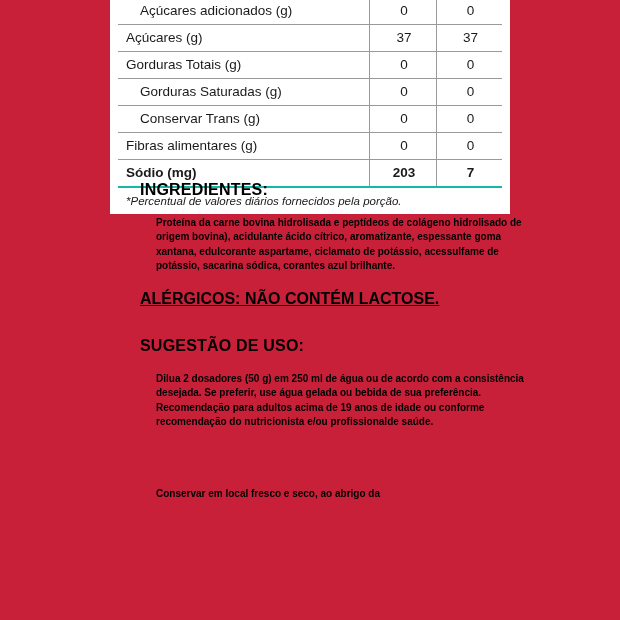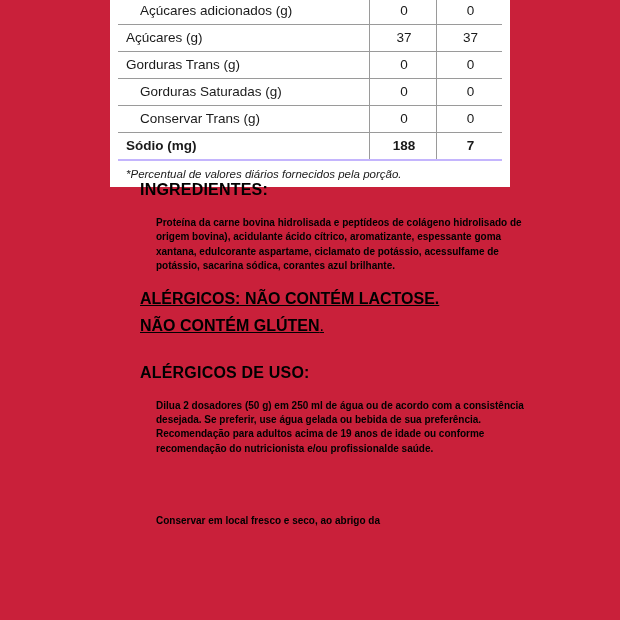--- a/index.html
+++ b/index.html
@@ -48,21 +48,21 @@
   table.nutri td.num {
     text-align: center;
     width: 62px;
     border-left: 1px solid #9a9a9a;
   }
   table.nutri tr.last td {
     border-bottom: none;
     font-weight: bold;
   }
   .footnote-row td {
-    border-top: 2px solid #c4b5fd;
+    border-top: 2px solid #14b8a6;
     border-bottom: none !important;
     border-left: none !important;
     font-size: 11.5px;
     font-style: italic;
     padding: 5px 8px 6px 8px;
     text-align: left;
     color: #1a1a1a;
   }
   .panel-inner {
     padding: 0 8px 0 8px;
@@ -113,57 +113,61 @@
           <td class="label indent">Açúcares adicionados (g)</td>
           <td class="num">0</td>
           <td class="num">0</td>
         </tr>
         <tr>
           <td class="label">Açúcares (g)</td>
           <td class="num">37</td>
           <td class="num">37</td>
         </tr>
         <tr>
-          <td class="label">Gorduras Trans (g)</td>
+          <td class="label">Gorduras Totais (g)</td>
           <td class="num">0</td>
           <td class="num">0</td>
         </tr>
         <tr>
           <td class="label indent">Gorduras Saturadas (g)</td>
           <td class="num">0</td>
           <td class="num">0</td>
         </tr>
         <tr>
           <td class="label indent">Conservar Trans (g)</td>
           <td class="num">0</td>
           <td class="num">0</td>
         </tr>
+        <tr>
+          <td class="label">Fibras alimentares (g)</td>
+          <td class="num">0</td>
+          <td class="num">0</td>
+        </tr>
         <tr class="last">
           <td class="label">Sódio (mg)</td>
-          <td class="num">188</td>
+          <td class="num">203</td>
           <td class="num">7</td>
         </tr>
         <tr class="footnote-row">
           <td colspan="3">*Percentual de valores diários fornecidos pela porção.</td>
         </tr>
       </tbody>
     </table>
   </div>
 </div>
 
 <div class="content">
 
   <div class="section-head">INGREDIENTES:</div>
   <p class="body-text">Proteína da carne bovina hidrolisada e peptídeos de colágeno hidrolisado de origem bovina), acidulante ácido cítrico, aromatizante, espessante goma xantana, edulcorante aspartame, ciclamato de potássio, acessulfame de potássio, sacarina sódica, corantes azul brilhante.</p>
 
   <div class="allergen">ALÉRGICOS: NÃO CONTÉM LACTOSE.</div>
-  <div class="allergen"><span>NÃO CONTÉM GLÚTEN</span><span class="gluten-rest">.</span></div>
 
   <div class="spacer-lg"></div>
 
-  <div class="section-head">ALÉRGICOS DE USO:</div>
+  <div class="section-head">SUGESTÃO DE USO:</div>
   <p class="body-text">Dilua 2 dosadores (50 g) em 250 ml de água ou de acordo com a consistência desejada. Se preferir, use água gelada ou bebida de sua preferência. Recomendação para adultos acima de 19 anos de idade ou conforme recomendação do nutricionista e/ou profissionalde saúde.</p>
 
   <div class="spacer-lg"></div>
 
   <p class="body-text">Conservar em local fresco e seco, ao abrigo da</p>
 
 </div>
 
 </body></html>

